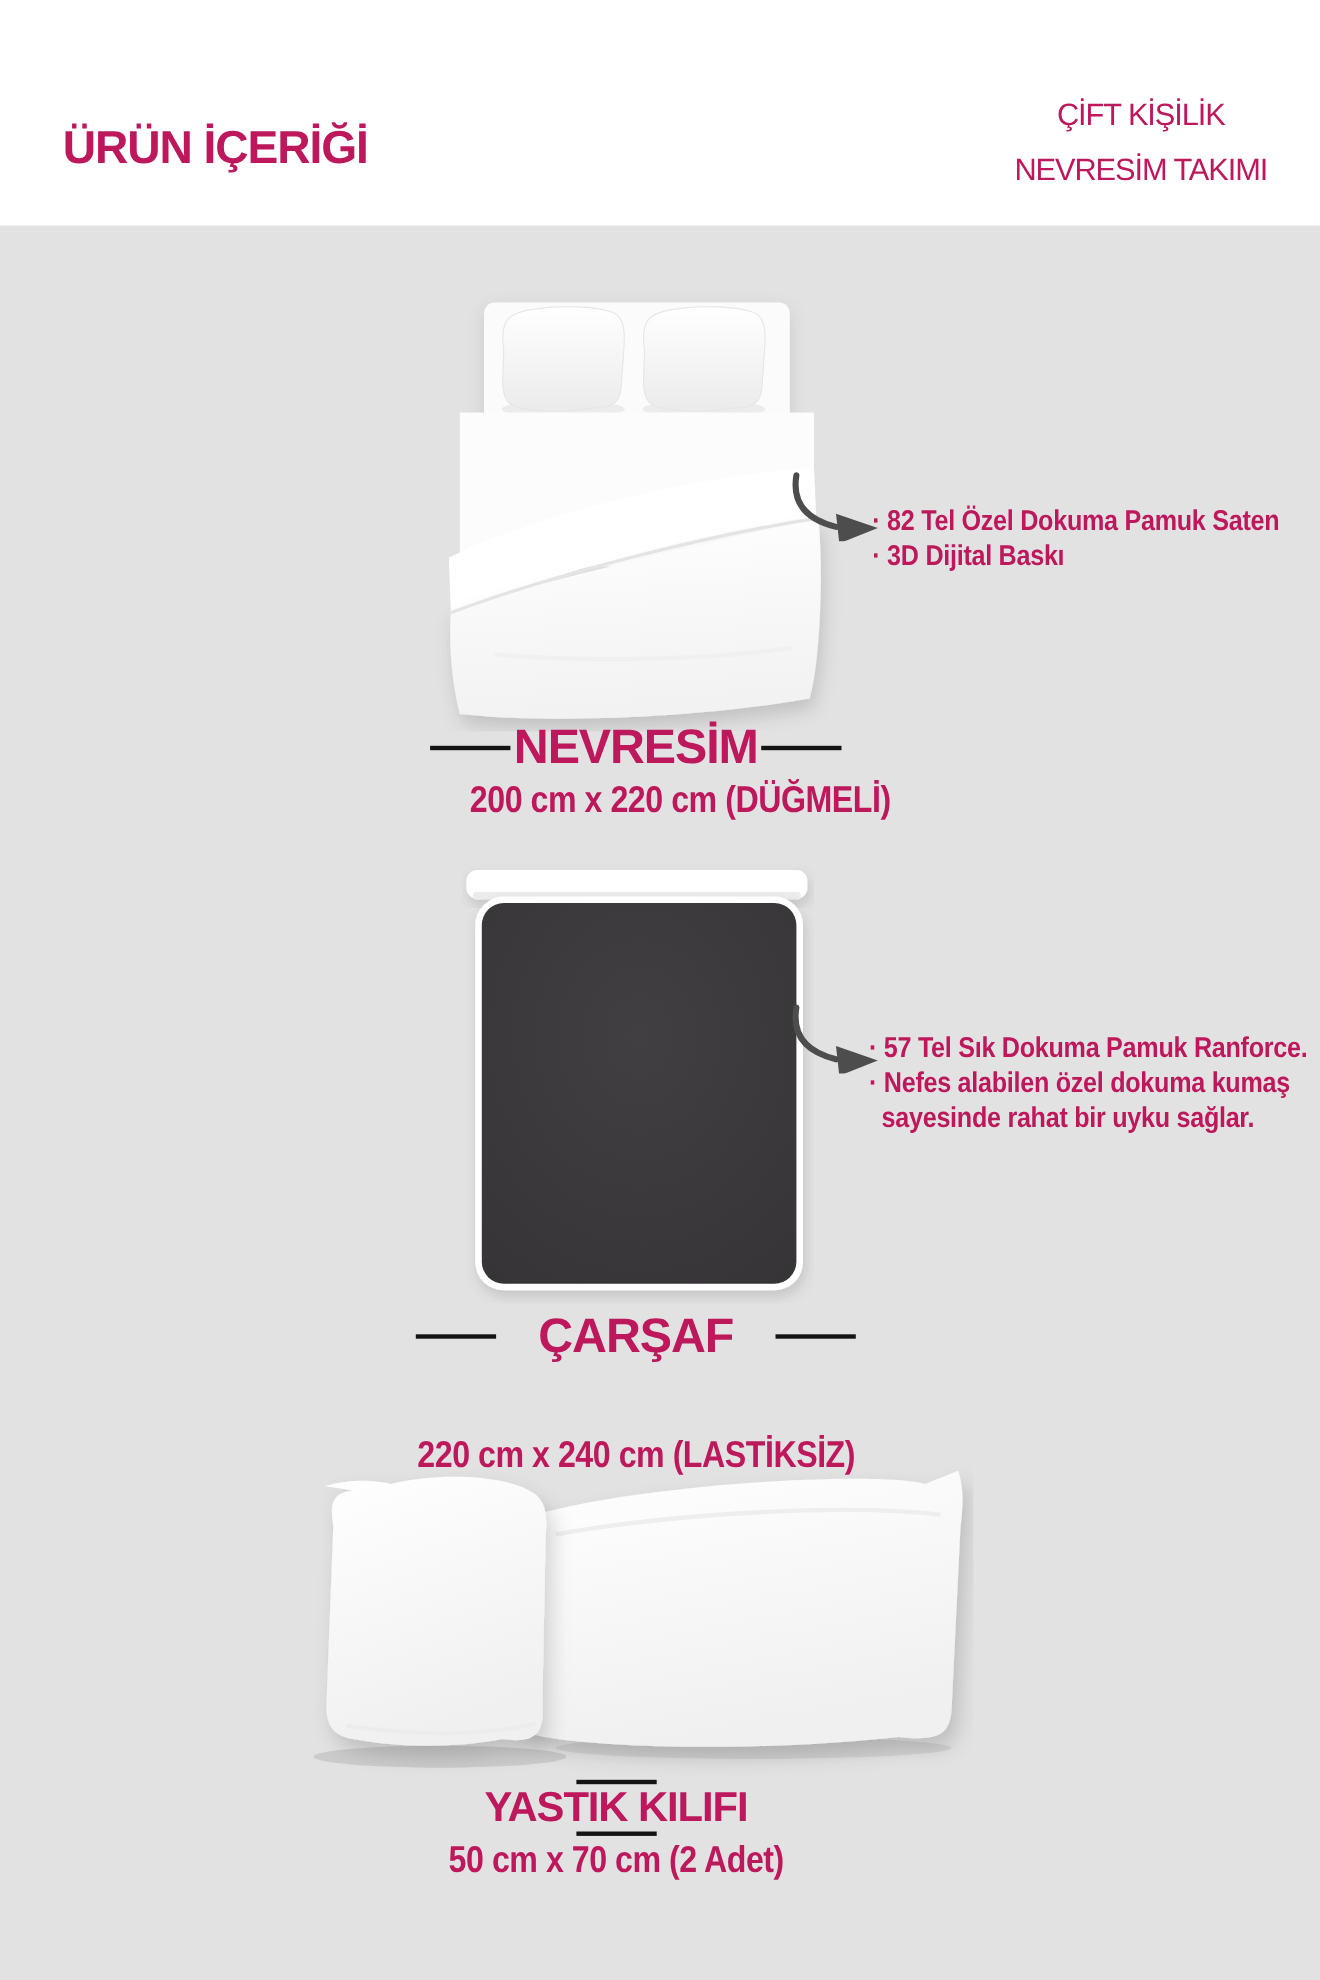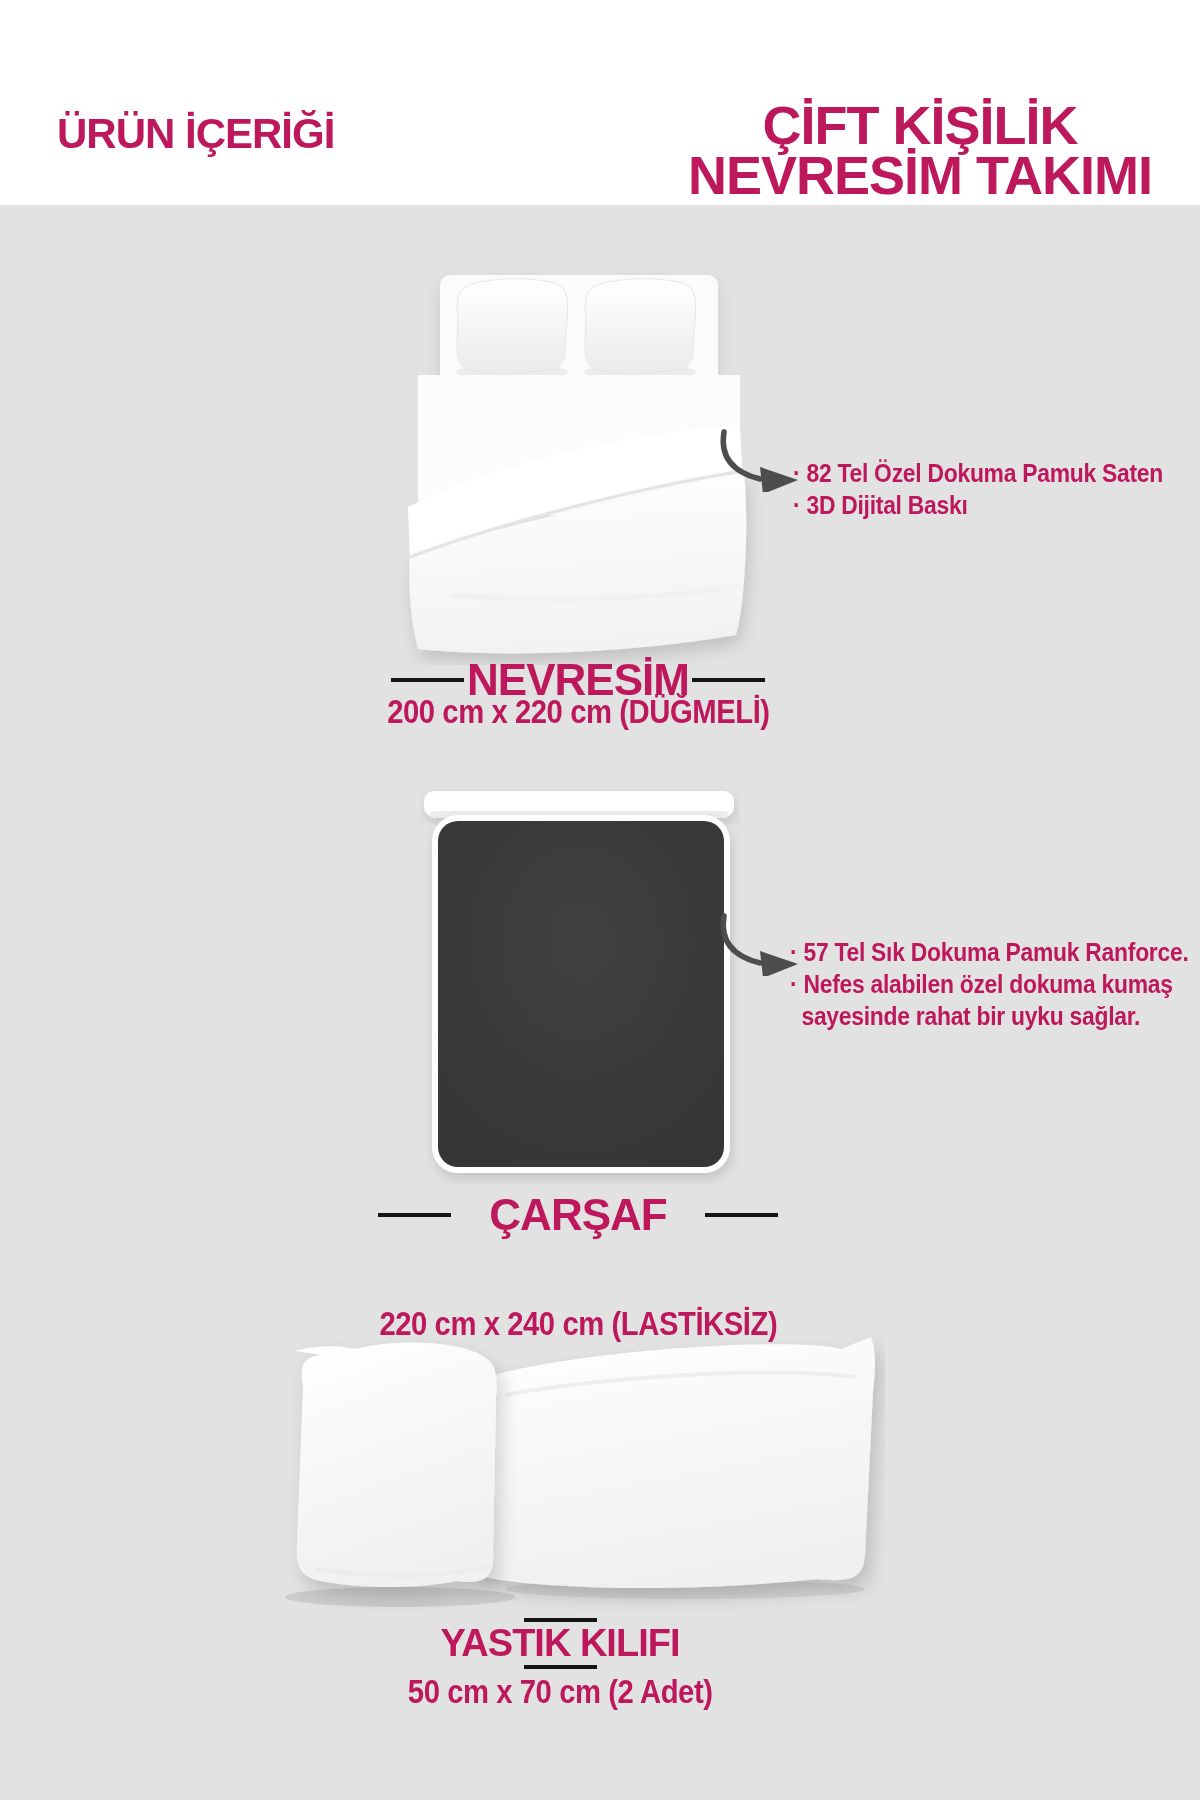--- a/index.html
+++ b/index.html
@@ -14,22 +14,22 @@
   }
   .header-band{
     position:absolute;left:0;top:0;width:1200px;height:205px;
     background:#ffffff;
   }
   .title-left{
     position:absolute;left:57px;top:110px;
     font-size:42px;font-weight:bold;letter-spacing:-1px;white-space:nowrap;
   }
   .title-right{
-    position:absolute;right:48px;top:100px;
-    text-align:center;font-size:54px;font-weight:bold;
+    position:absolute;right:48px;top:80px;
+    text-align:center;font-size:28px;font-weight:normal;
     line-height:50px;letter-spacing:-1px;white-space:nowrap;
   }
   .illu{position:absolute;}
   .note{
     position:absolute;
     font-size:26px;font-weight:bold;line-height:32px;
     letter-spacing:-0.3px;white-space:nowrap;
     transform:scaleX(0.88);transform-origin:left top;
   }
   .note .cont{padding-left:13px;display:block;}
@@ -110,21 +110,21 @@
   <div class="note" style="left:793px;top:457px;">
     <span>· 82 Tel Özel Dokuma Pamuk Saten</span>
     <span>· 3D Dijital Baskı</span>
   </div>
 
   <div class="heading-row row-nevresim" style="top:655px;">
     <div class="rule"></div>
     <div class="heading-text">NEVRESİM</div>
     <div class="rule"></div>
   </div>
-  <div class="size-line" style="top:692px;">
+  <div class="size-line" style="top:708px;padding-left:40px;">
     <span class="squeeze">200 cm x 220 cm (DÜĞMELİ)</span>
   </div>
 
   <svg class="illu" style="left:420px;top:785px;" width="320" height="400" viewBox="0 0 320 400">
     <defs>
       <radialGradient id="shG" cx="0.5" cy="0.35" r="0.95">
         <stop offset="0" stop-color="#413f41"></stop>
           <stop offset="1" stop-color="#343234"></stop>
       </radialGradient>
       <filter id="shs" x="-30%" y="-30%" width="160%" height="160%">

